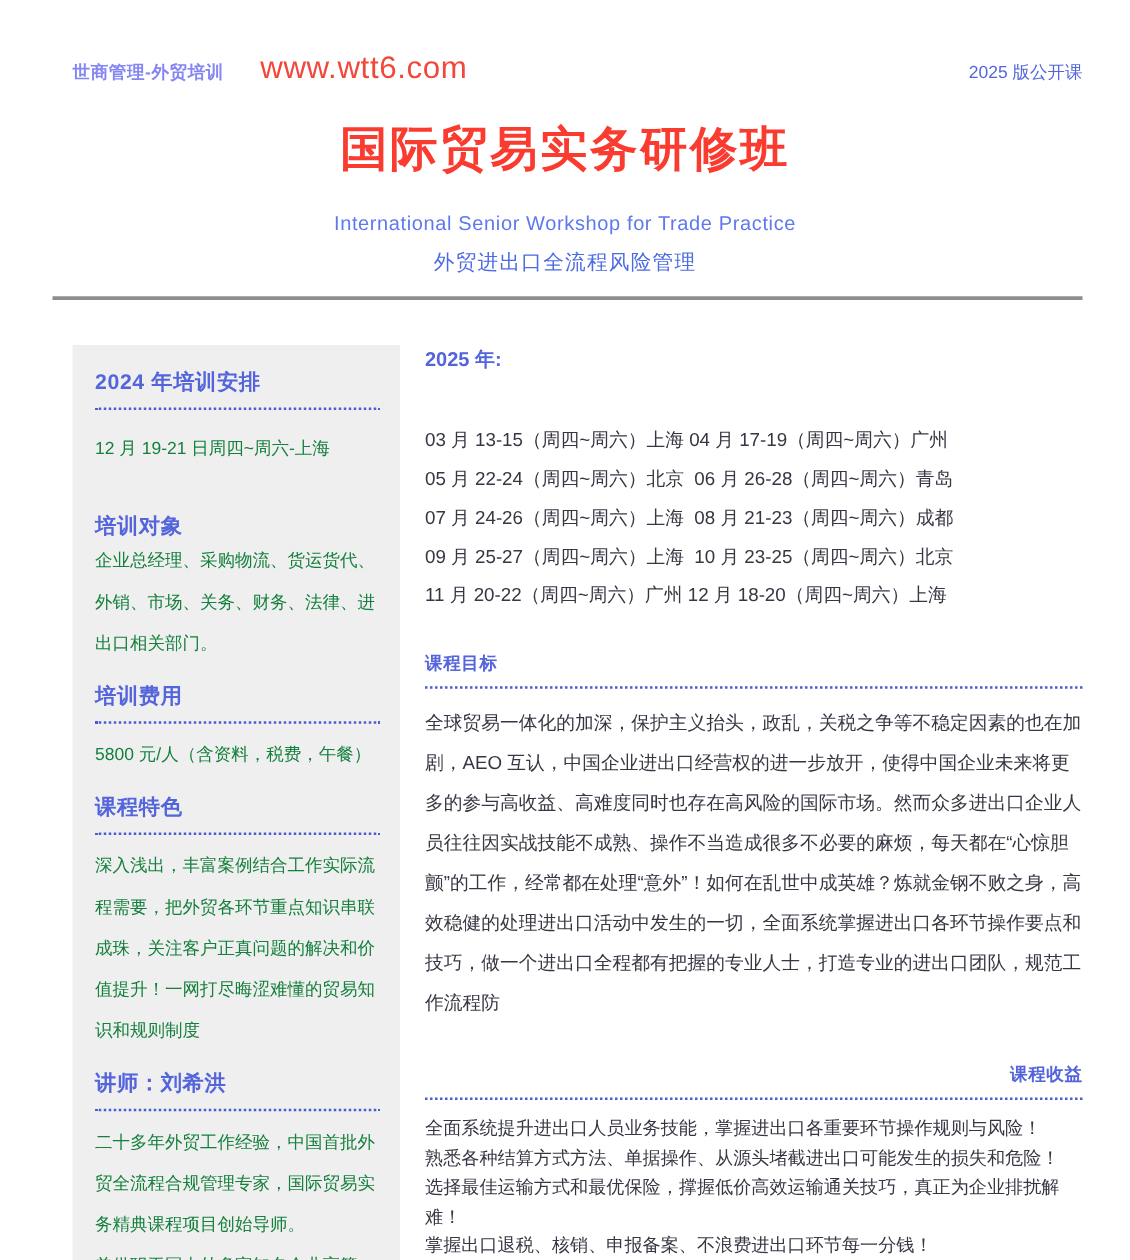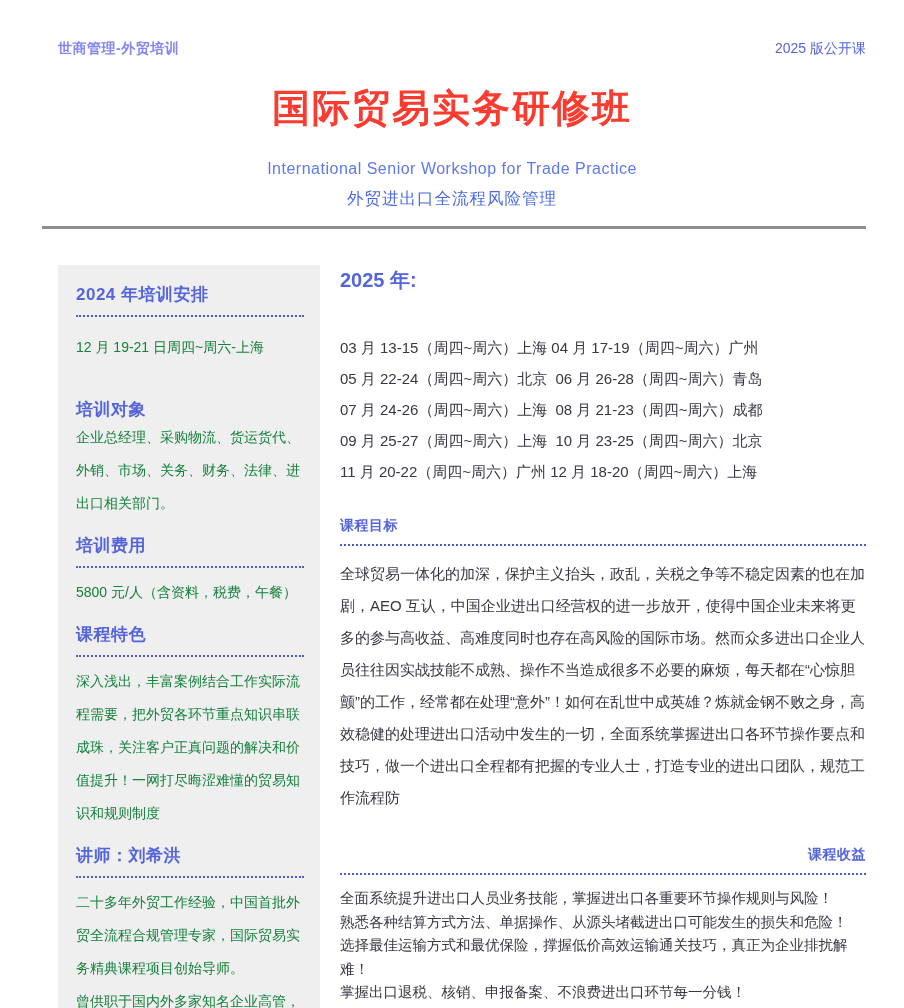--- a/index.html
+++ b/index.html
@@ -53,40 +53,41 @@
   .side-heading {
     color: #5465DC; font-size: 17px; font-weight: 700; letter-spacing: .5px;
   }
   .dotted { border-bottom: 2px dotted #4A5ECF; padding-bottom: 9px; }
   .side-text { font-size: 14px; line-height: 33px; color: #15803d; }
   .mt8  { margin-top: 8px; }
   .mt14 { margin-top: 14px; }
   .mt22 { margin-top: 22px; }
 
   .main { flex: 1 1 auto; padding-left: 20px; padding-top: 2px; }
-  .year-heading { color: #5465DC; font-size: 20px; font-weight: 700; }
+  .year-heading { color: #5465DC; font-size: 16px; font-weight: 700; }
   .schedule { margin-top: 38px; }
   .schedule-line { font-size: 15px; line-height: 31px; white-space: pre-wrap; color: #363743; }
   .main-heading {
     color: #5465DC; font-size: 14px; font-weight: 700; letter-spacing: .5px;
   }
   .goals-heading { margin-top: 30px; }
   .goals-text { margin-top: 12px; font-size: 15px; line-height: 32px; color: #363743; }
   .benefits-heading { margin-top: 32px; text-align: right; }
   .benefits { margin-top: 12px; }
   .benefit-line { font-size: 14.5px; line-height: 23.5px; color: #363743; }
 </style>
 </head>
 <body>
 
 <div class="page">
 
   <header class="top">
     <div class="top-left">
       <span class="brand">世商管理-外贸培训</span>
+      <a class="site-top" href="#">www.wtt6.com</a>
     </div>
     <span class="edition">2025 版公开课</span>
   </header>
 
   <h1 class="title">国际贸易实务研修班</h1>
   <div class="sub-en">International Senior Workshop for Trade Practice</div>
   <div class="sub-cn">外贸进出口全流程风险管理</div>
 
   <hr class="rule">
 

